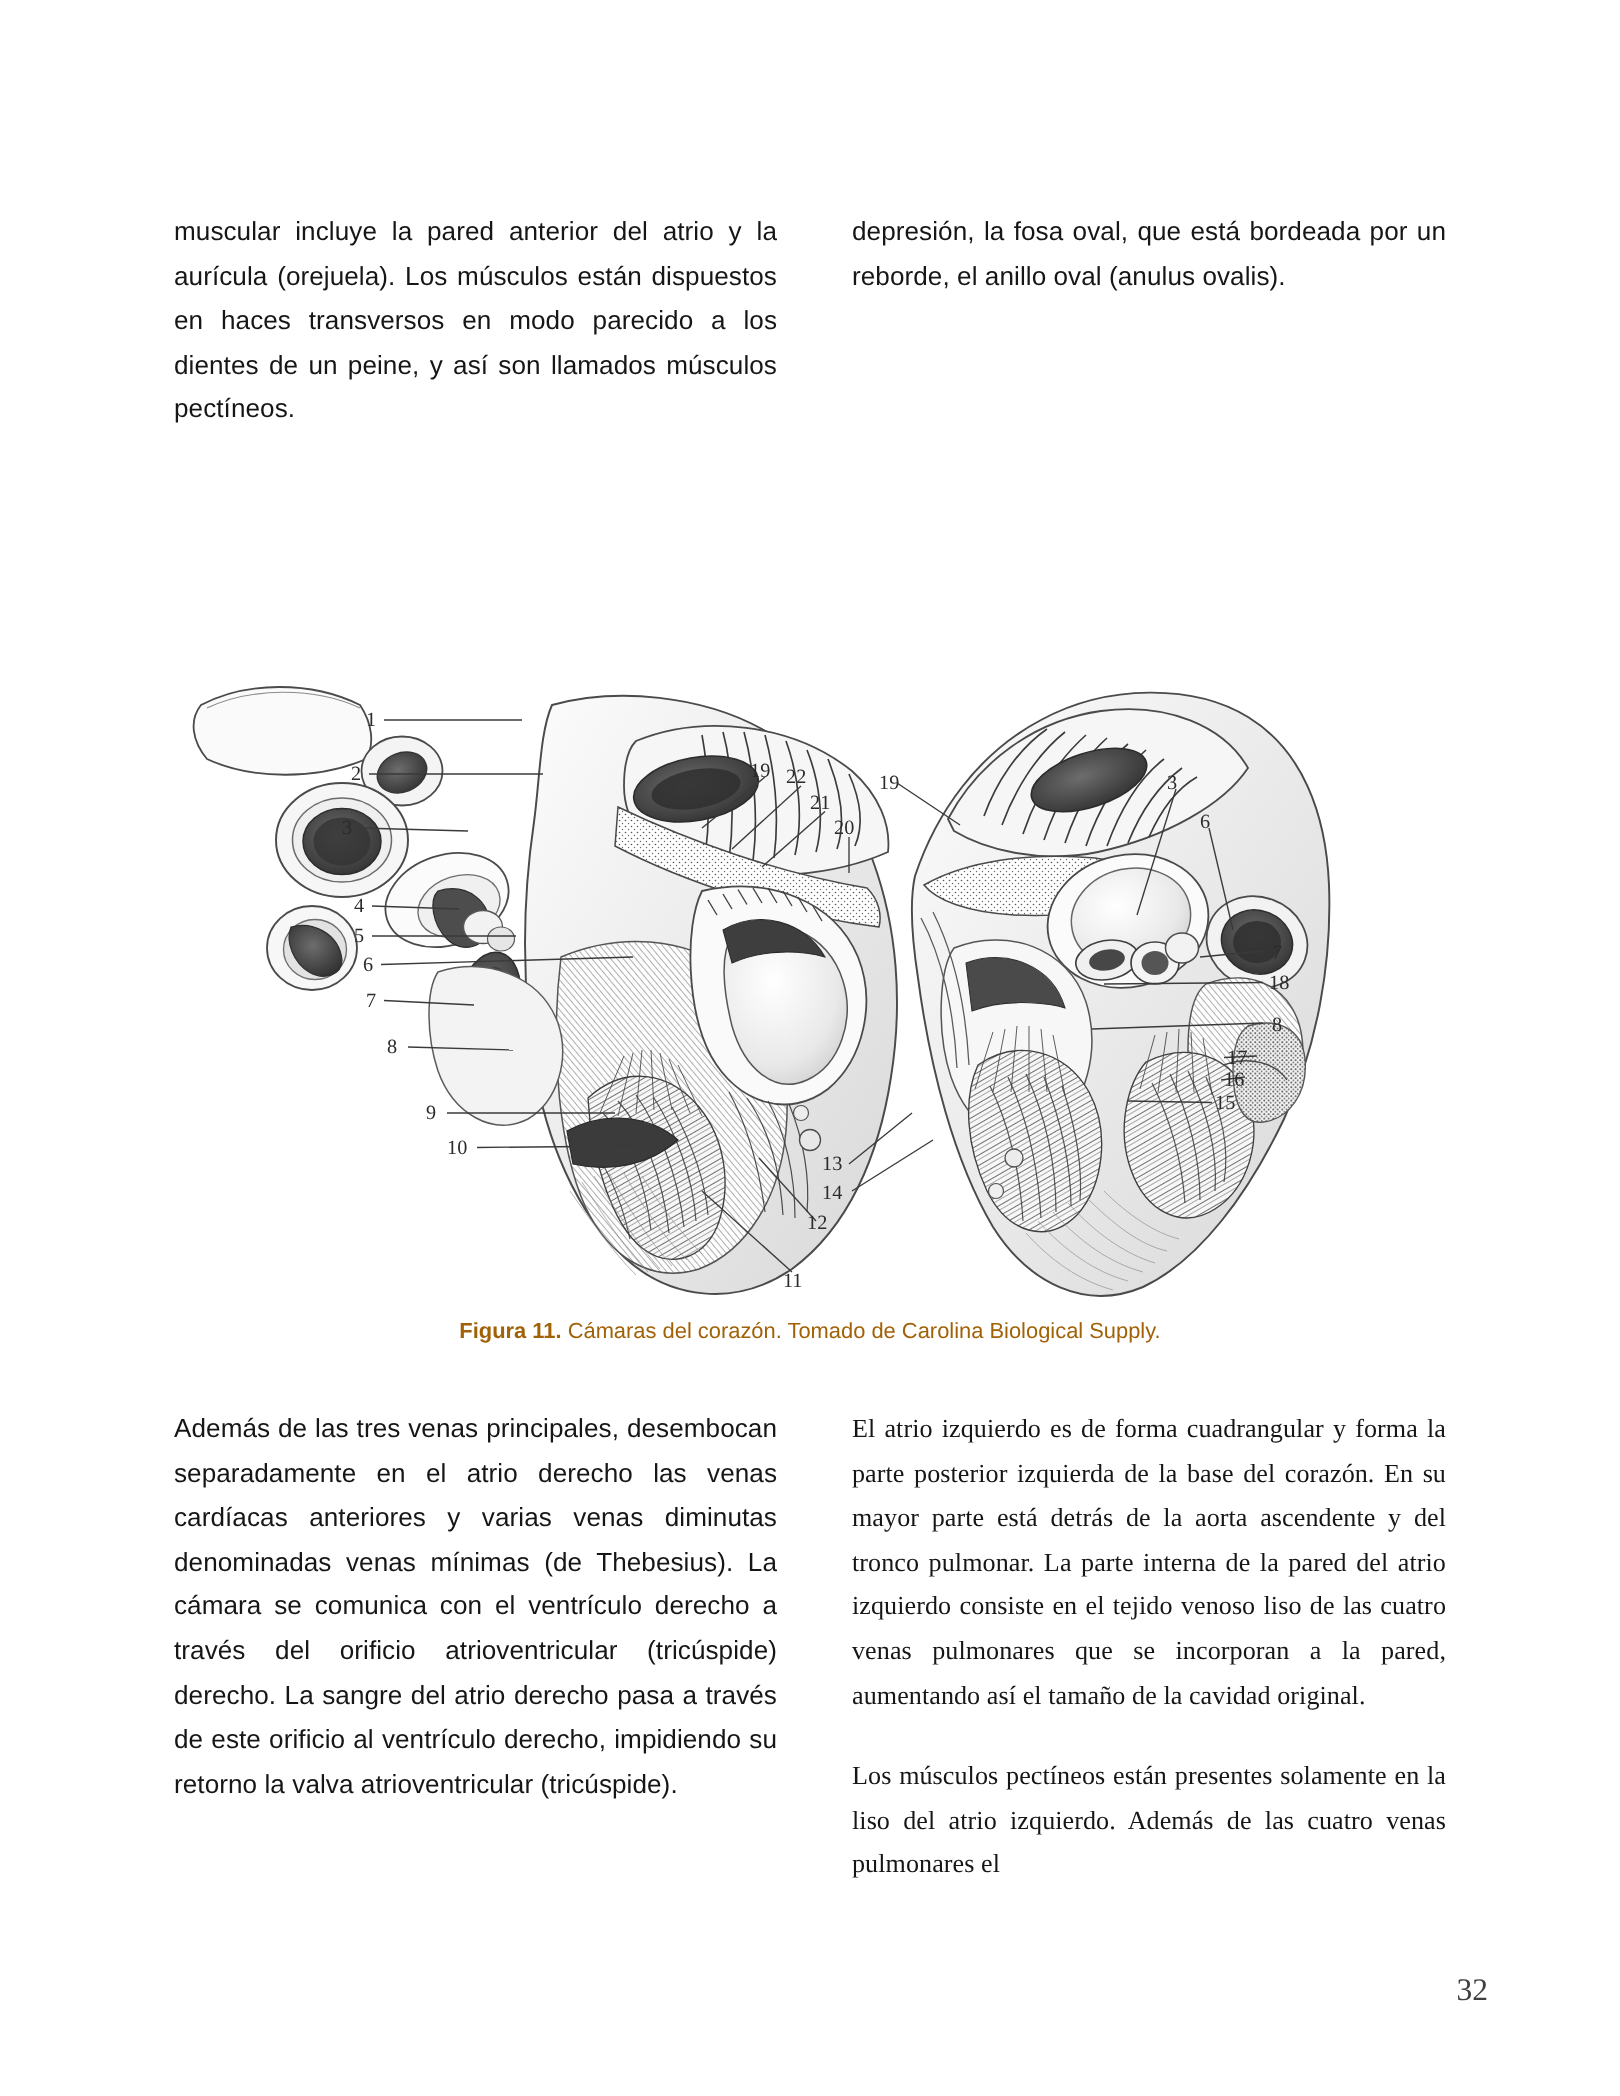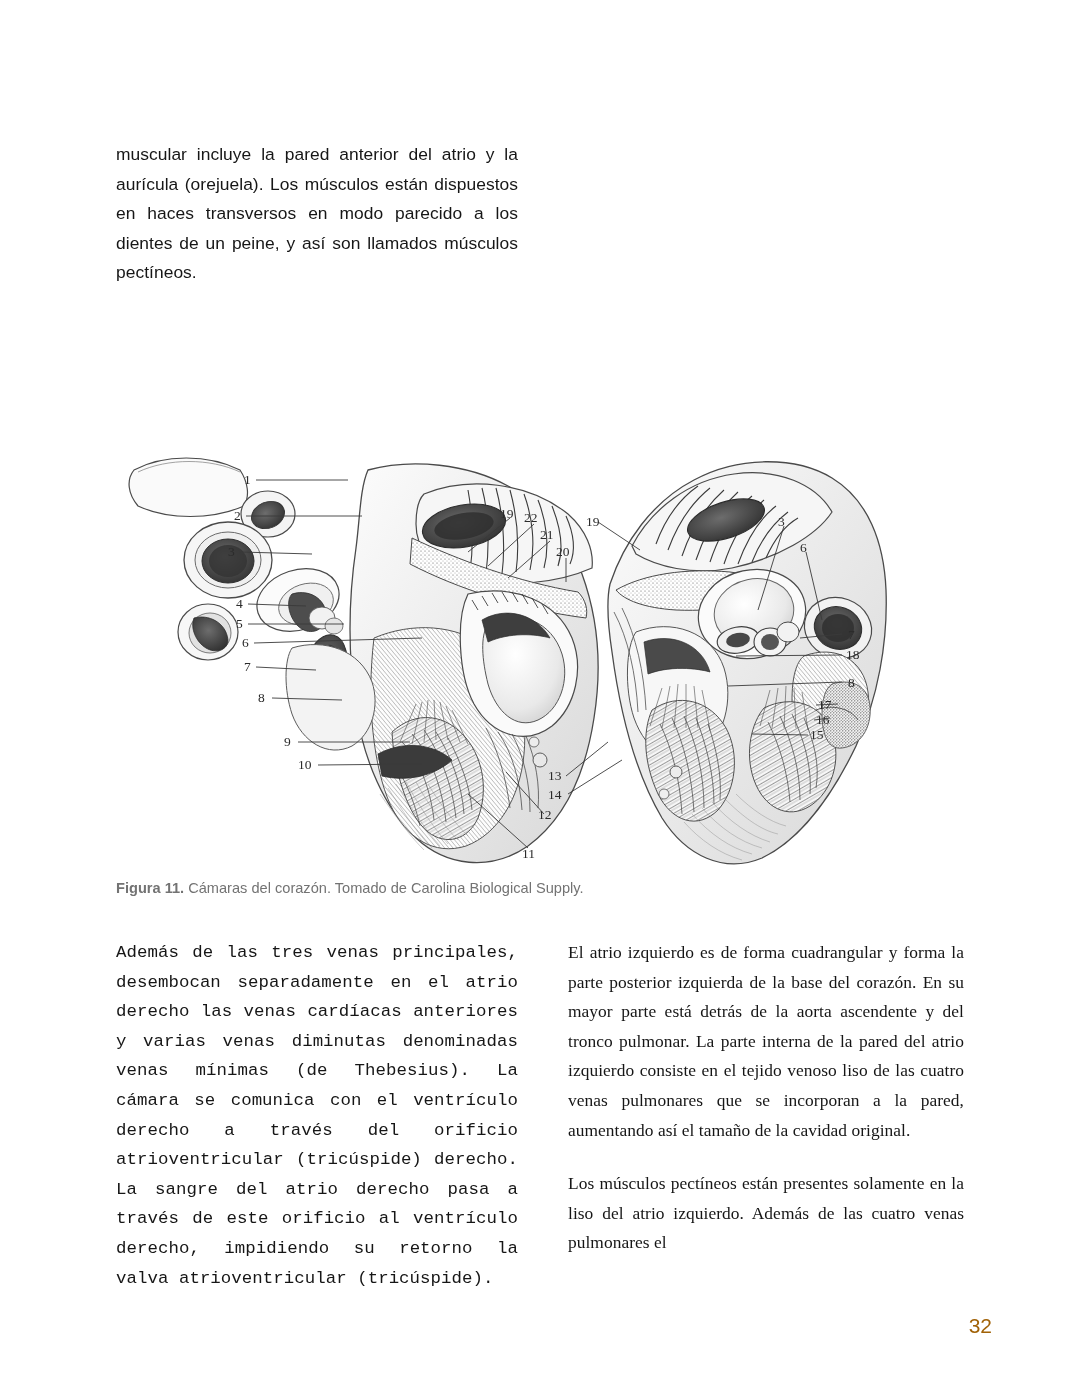--- a/index.html
+++ b/index.html
@@ -20,21 +20,21 @@
     overflow: hidden;
     margin: 12px auto;
   }
 
   
   .col-left  { position: absolute; left: 116px;  width: 402px; }
   .col-right { position: absolute; left: 568px;  width: 396px; }
 
   .top-left  { top: 128px; }
   .top-right { top: 128px; }
-  .bot-left  { top: 926px; font-family: Liberation Mono, monospace; }
+  .bot-left  { top: 926px; }
   .bot-right { top: 926px; font-family: Liberation Serif, serif; }
 
   p.body {
     margin: 0 0 24px 0;
     font-size: 17.4px;
     line-height: 29.6px;
     text-align: justify;
     text-justify: inter-word;
     color: #161616;
     letter-spacing: 0.05px;
@@ -49,35 +49,35 @@
     width: 848px;
     height: 440px;
   }
   .figure-wrap svg { display: block; }
 
   .caption {
     position: absolute;
     left: 116px;
     top: 866px;
     width: 848px;
-    text-align: left;
+    text-align: center;
     font-size: 14.6px;
     line-height: 20px;
-    color: #737373;
+    color: #a16207;
   }
   .caption .cap-bold { font-weight: bold; }
 
   
   .page-number {
     position: absolute;
     right: 88px;
     top: 1302px;
-    font-family: Liberation Sans, sans-serif;
+    font-family: Liberation Serif, serif;
     font-size: 21px;
-    color: #a16207;
+    color: #404040;
     text-align: right;
   }
 
   
   .lbl {
     font-family: "Liberation Serif", serif;
     font-size: 13.5px;
     fill: #2b2b2b;
   }
   .leader {
@@ -88,20 +88,23 @@
 </style>
 </head>
 <body>
 
 <div class="page">
 
   <div class="col-left top-left">
     <p class="body">muscular incluye la pared anterior del atrio y la aurícula (orejuela). Los músculos están dispuestos en haces transversos en modo parecido a los dientes de un peine, y así son llamados músculos pectíneos.</p>
   </div>
 
+  <div class="col-right top-right">
+    <p class="body">depresión, la fosa oval, que está bordeada por un reborde, el anillo oval (anulus ovalis).</p>
+  </div>
 
   <div class="figure-wrap">
     <svg width="848" height="440" viewBox="0 0 848 440" xmlns="http://www.w3.org/2000/svg">
       <defs>
 
         <pattern id="stipple" width="4" height="4" patternUnits="userSpaceOnUse">
           <rect width="4" height="4" fill="#ffffff"></rect>
           <circle cx="1" cy="1" r="0.55" fill="#555"></circle>
           <circle cx="3" cy="3" r="0.45" fill="#666"></circle>
         </pattern>

